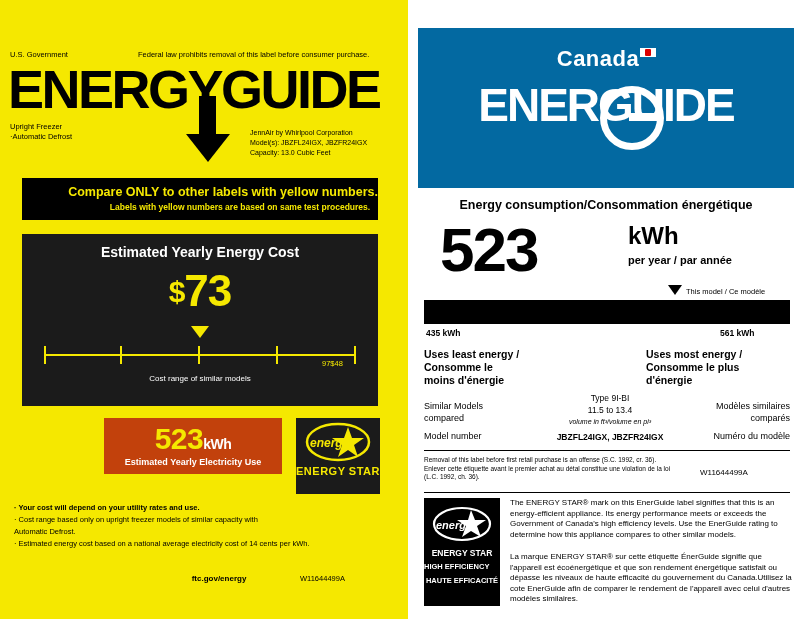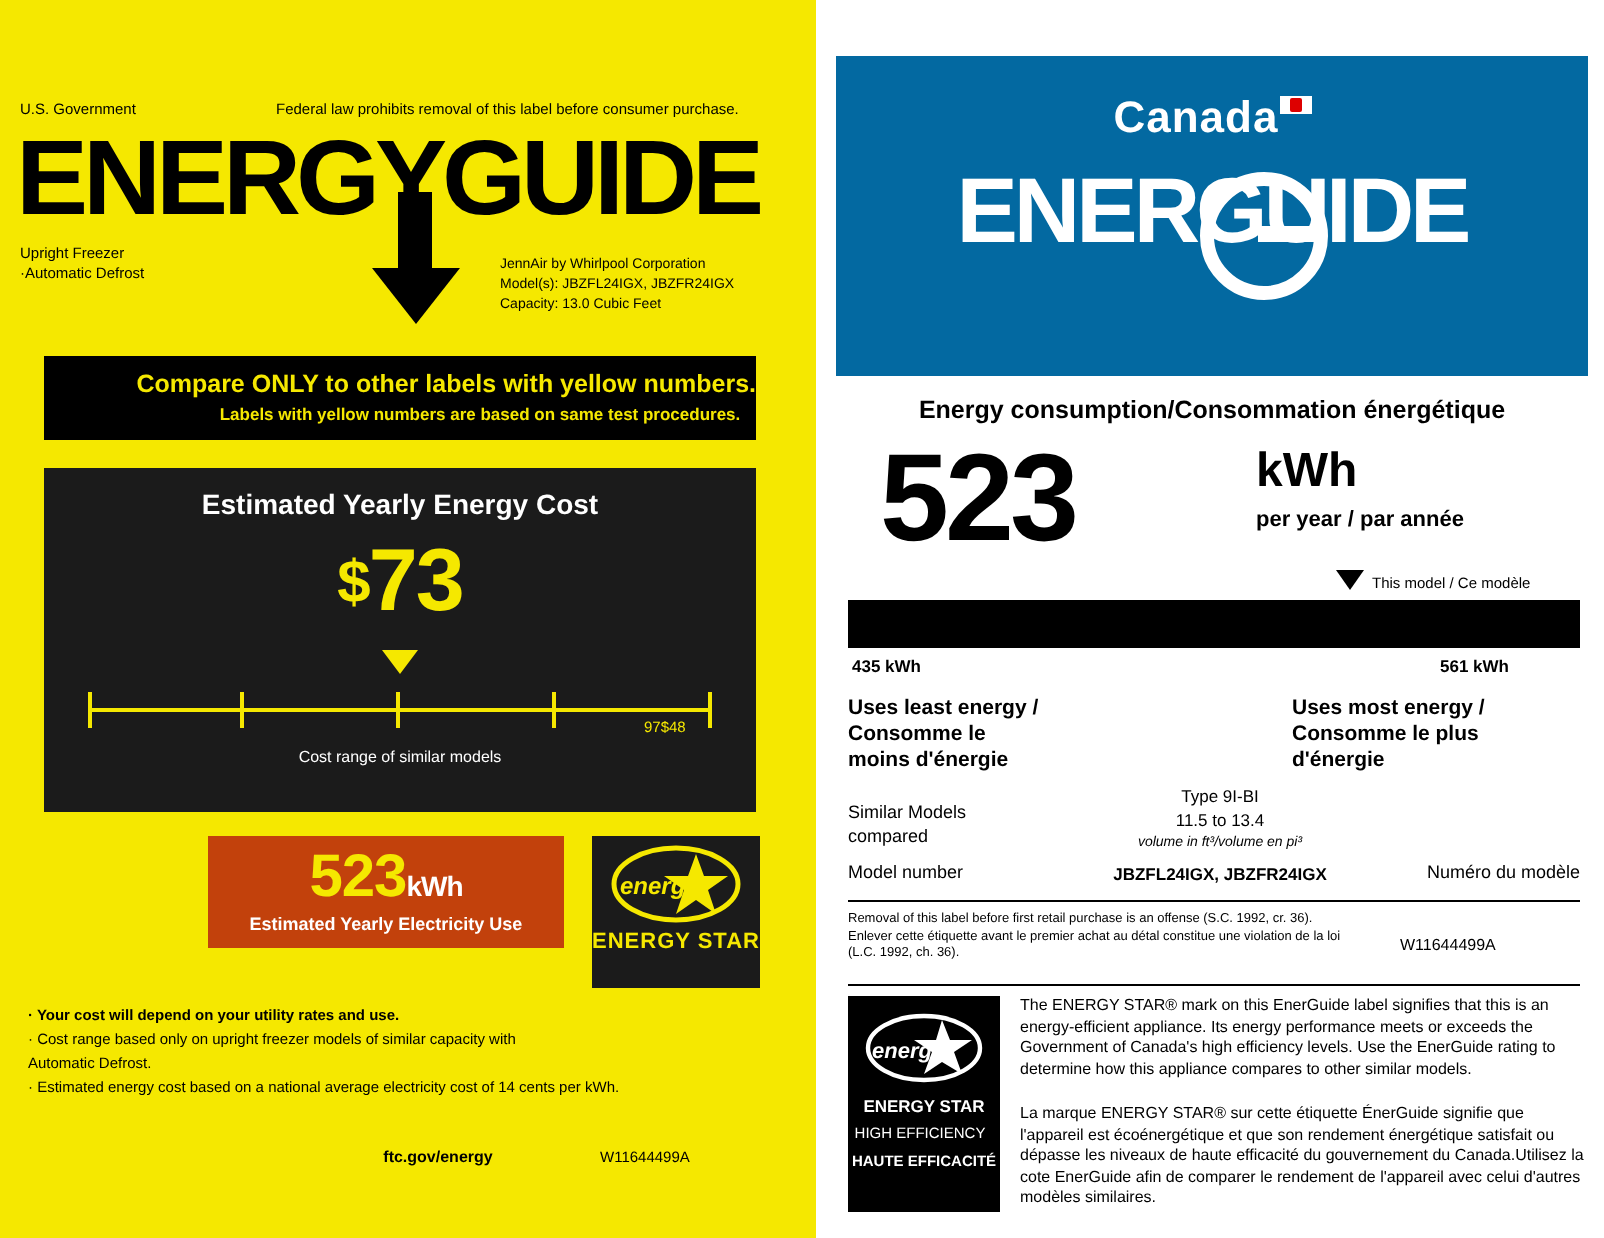--- a/index.html
+++ b/index.html
@@ -109,21 +109,21 @@
 
   #ca-hr{position:absolute;left:14px;top:450px;width:366px;height:1px;background:#000;}
   #ca-removal{position:absolute;left:14px;top:456px;width:250px;font-size:6.5px;line-height:8.5px;color:#000;}
   #ca-num-right{position:absolute;left:290px;top:468px;font-size:8px;color:#000;}
 
   #ca-hr2{position:absolute;left:14px;top:492px;width:366px;height:1px;background:#000;}
 
   #ca-estar-box{position:absolute;left:14px;top:498px;width:76px;height:108px;background:#000;}
   #ca-estar-box .star-wrap{position:absolute;left:0;top:6px;width:76px;height:42px;}
   #ca-estar-box .l1{position:absolute;left:0;top:50px;width:76px;text-align:center;color:#fff;font-size:8.5px;font-weight:bold;}
-  #ca-estar-box .l2{position:absolute;left:0;top:64px;width:72px;text-align:center;color:#fff;font-size:7.5px;font-weight:normal;}
+  #ca-estar-box .l2{position:absolute;left:0;top:64px;width:72px;color:#fff;font-size:7.5px;font-weight:bold;}
   #ca-estar-box .l3{position:absolute;left:0;top:78px;width:76px;text-align:center;color:#fff;font-size:7.5px;font-weight:bold;}
 
   #ca-para-en{position:absolute;left:100px;top:498px;width:282px;font-size:8px;line-height:10.5px;color:#000;}
   #ca-para-fr{position:absolute;left:100px;top:552px;width:282px;font-size:8px;line-height:10.5px;color:#000;}
 </style>
 </head>
 <body>
 
 <div id="page">
 
@@ -234,20 +234,22 @@
 Consomme le plus
 d'énergie</div>
 
     <div id="ca-simlabel" style="white-space:pre-line;">Similar Models
 compared</div>
     <div id="ca-type">
       <div>Type 9I-BI</div>
       <div>11.5 to 13.4</div>
       <div class="it">volume in ft³/volume en pi³</div>
     </div>
+    <div id="ca-simlabel-fr" style="white-space:pre-line;">Modèles similaires
+comparés</div>
 
     <div id="ca-modellabel">Model number</div>
     <div id="ca-modelnum">JBZFL24IGX, JBZFR24IGX</div>
     <div id="ca-modellabel-fr">Numéro du modèle</div>
 
     <div id="ca-hr"></div>
     <div id="ca-removal">
       <div>Removal of this label before first retail purchase is an offense (S.C. 1992, cr. 36).</div>
       <div>Enlever cette étiquette avant le premier achat au détal constitue une violation de la loi (L.C. 1992, ch. 36).</div>
     </div>

